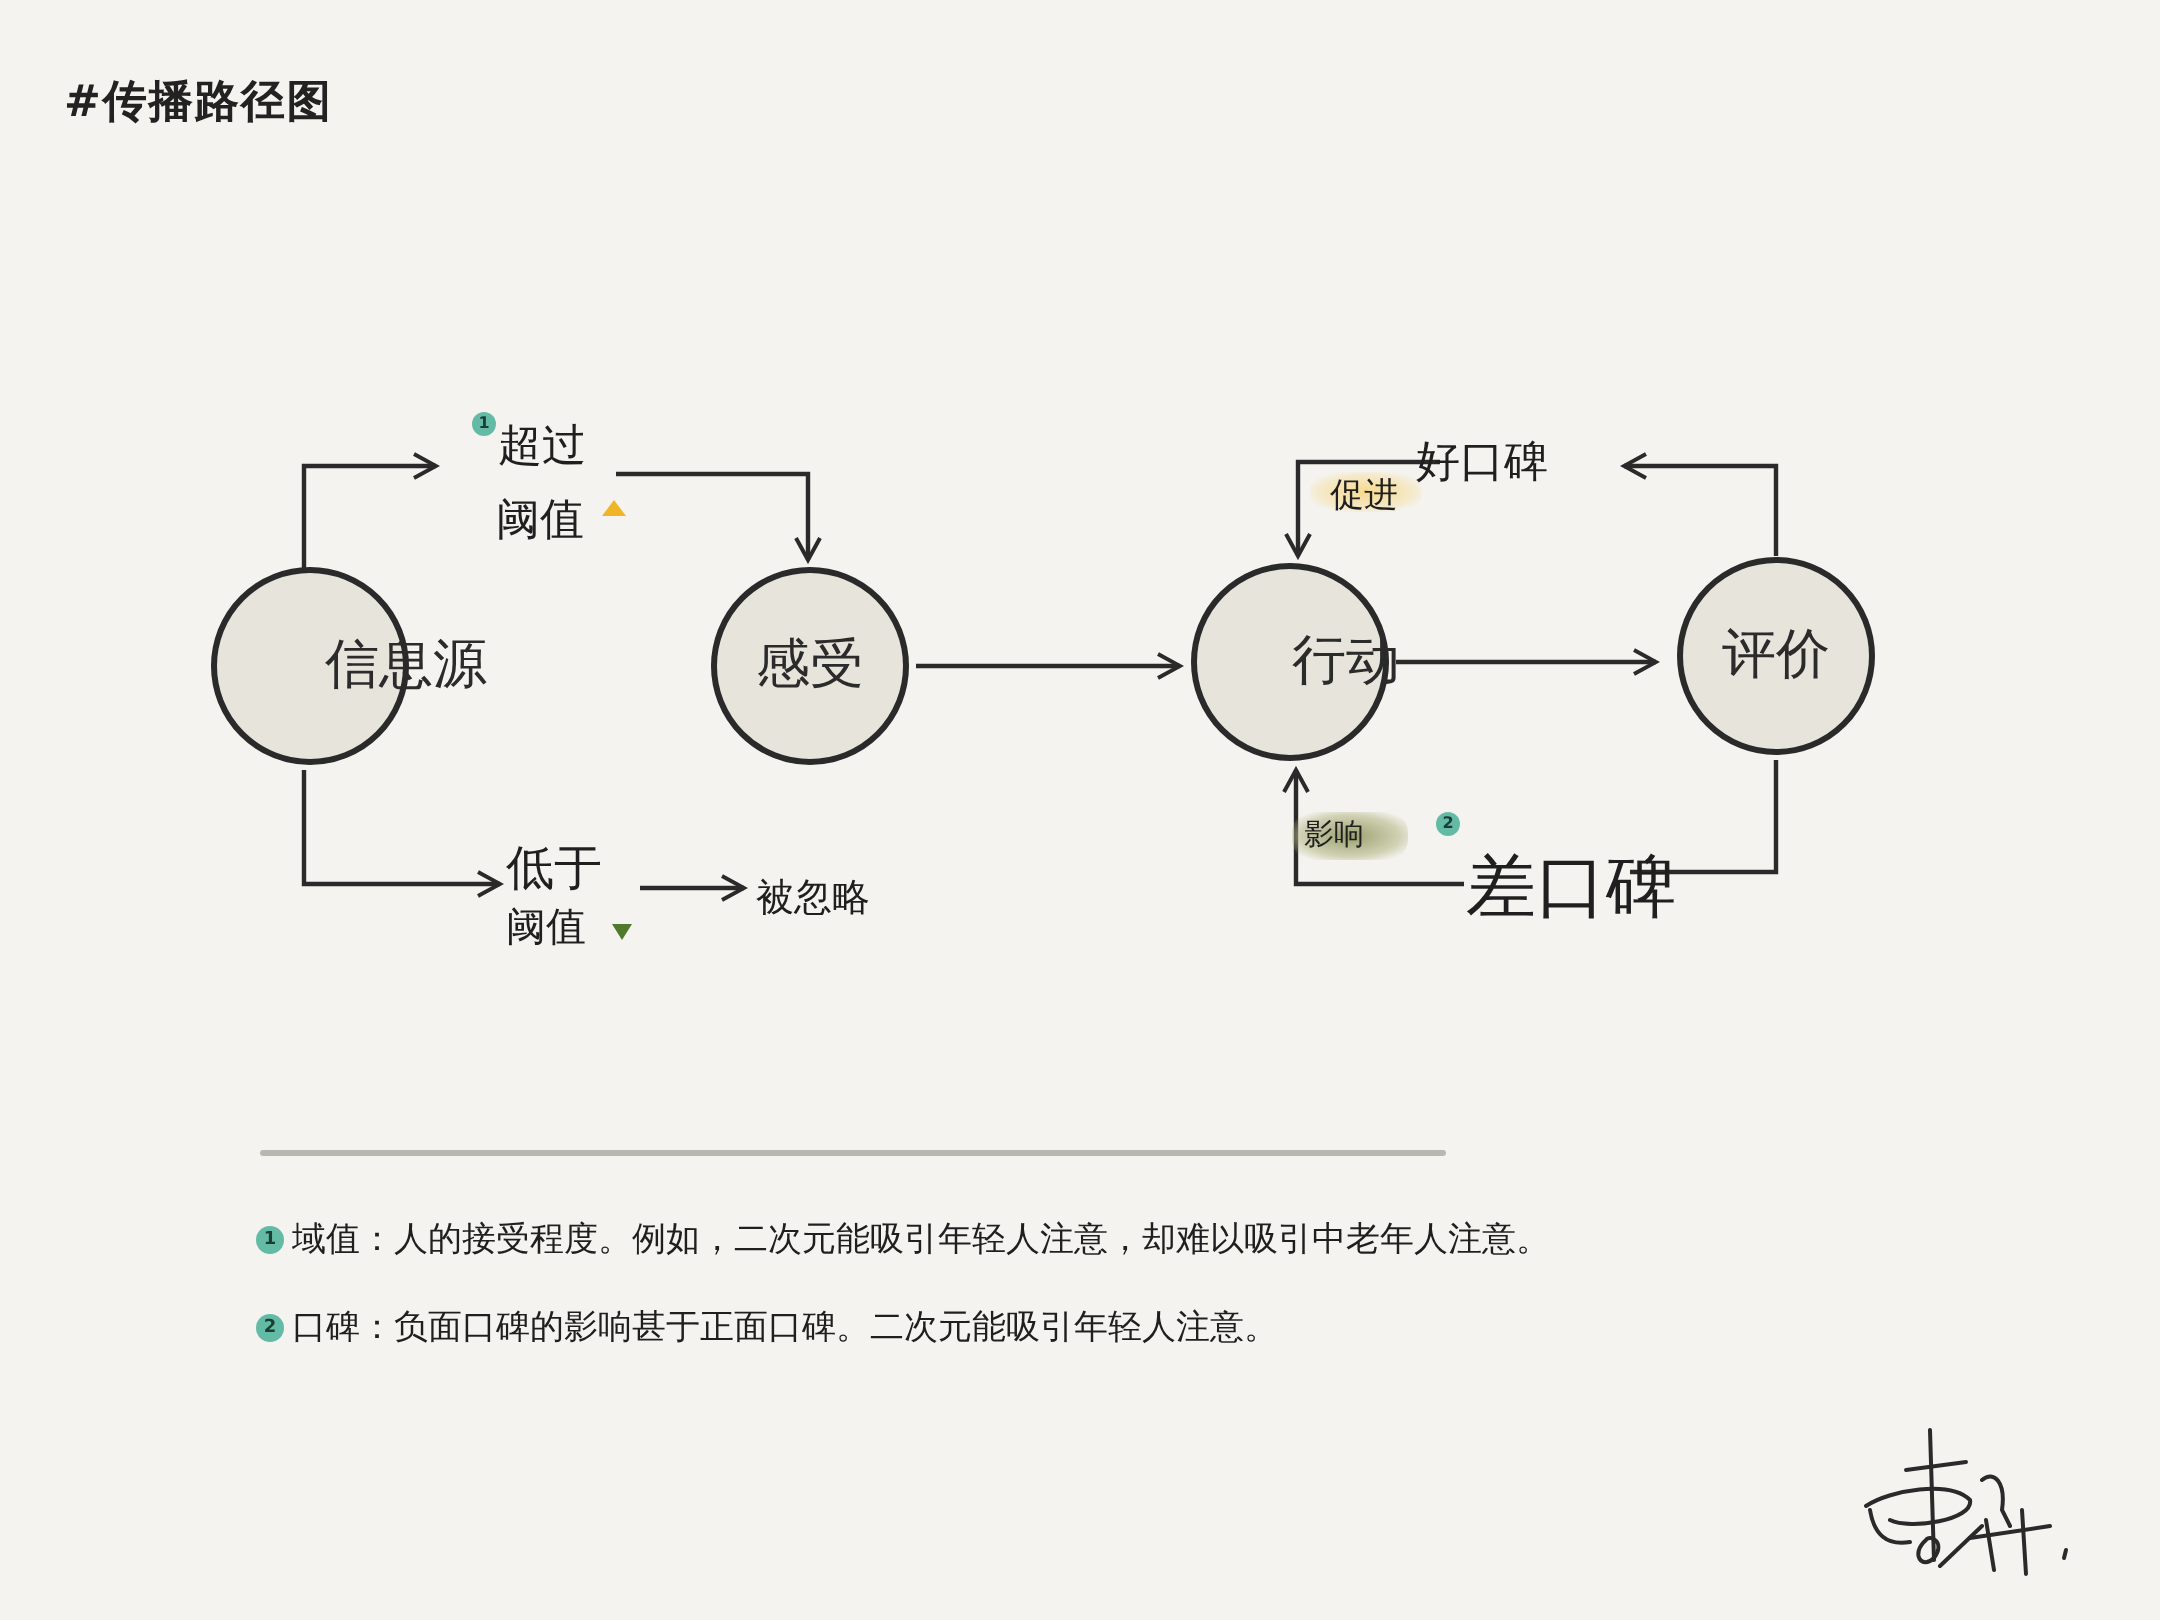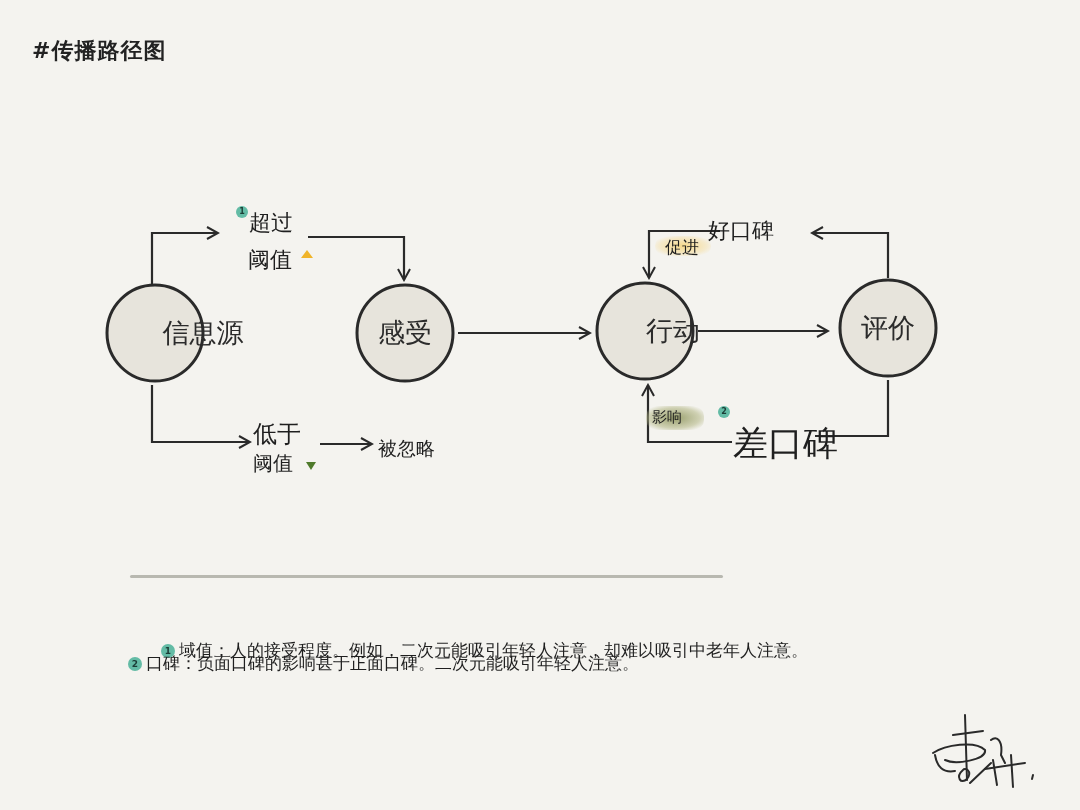--- a/index.html
+++ b/index.html
@@ -84,21 +84,21 @@
 <div class="hl-yellow" style="left:655px; top:236px; width:56px; height:20px;"></div>
 <div class="lbl small" style="left:665px; top:236px; font-size:17px;">促进</div>
 
 <div class="hl-green" style="left:646px; top:406px; width:58px; height:24px;"></div>
 <div class="lbl small" style="left:652px; top:408px; font-size:15px;">影响</div>
 <div class="badge" style="left:718px; top:406px;">2</div>
 <div class="lbl" style="left:733px; top:420px; font-size:35px;">差口碑</div>
 
 <div class="divider"></div>
 
-<div class="note" style="top:639px;margin-left:33px;">
+<div class="note" style="top:608px;">
   <span class="nb">1</span><span>域值：人的接受程度。例如，二次元能吸引年轻人注意，却难以吸引中老年人注意。</span>
 </div>
 <div class="note" style="top:652px;">
   <span class="nb">2</span><span>口碑：负面口碑的影响甚于正面口碑。二次元能吸引年轻人注意。</span>
 </div>
 
 <svg class="signature" viewBox="0 0 120 90">
   <g stroke="#2a2a2a" stroke-width="2" fill="none" stroke-linecap="round">
     <path d="M40,10 L42,75"></path>
     <path d="M28,30 L58,26"></path>

